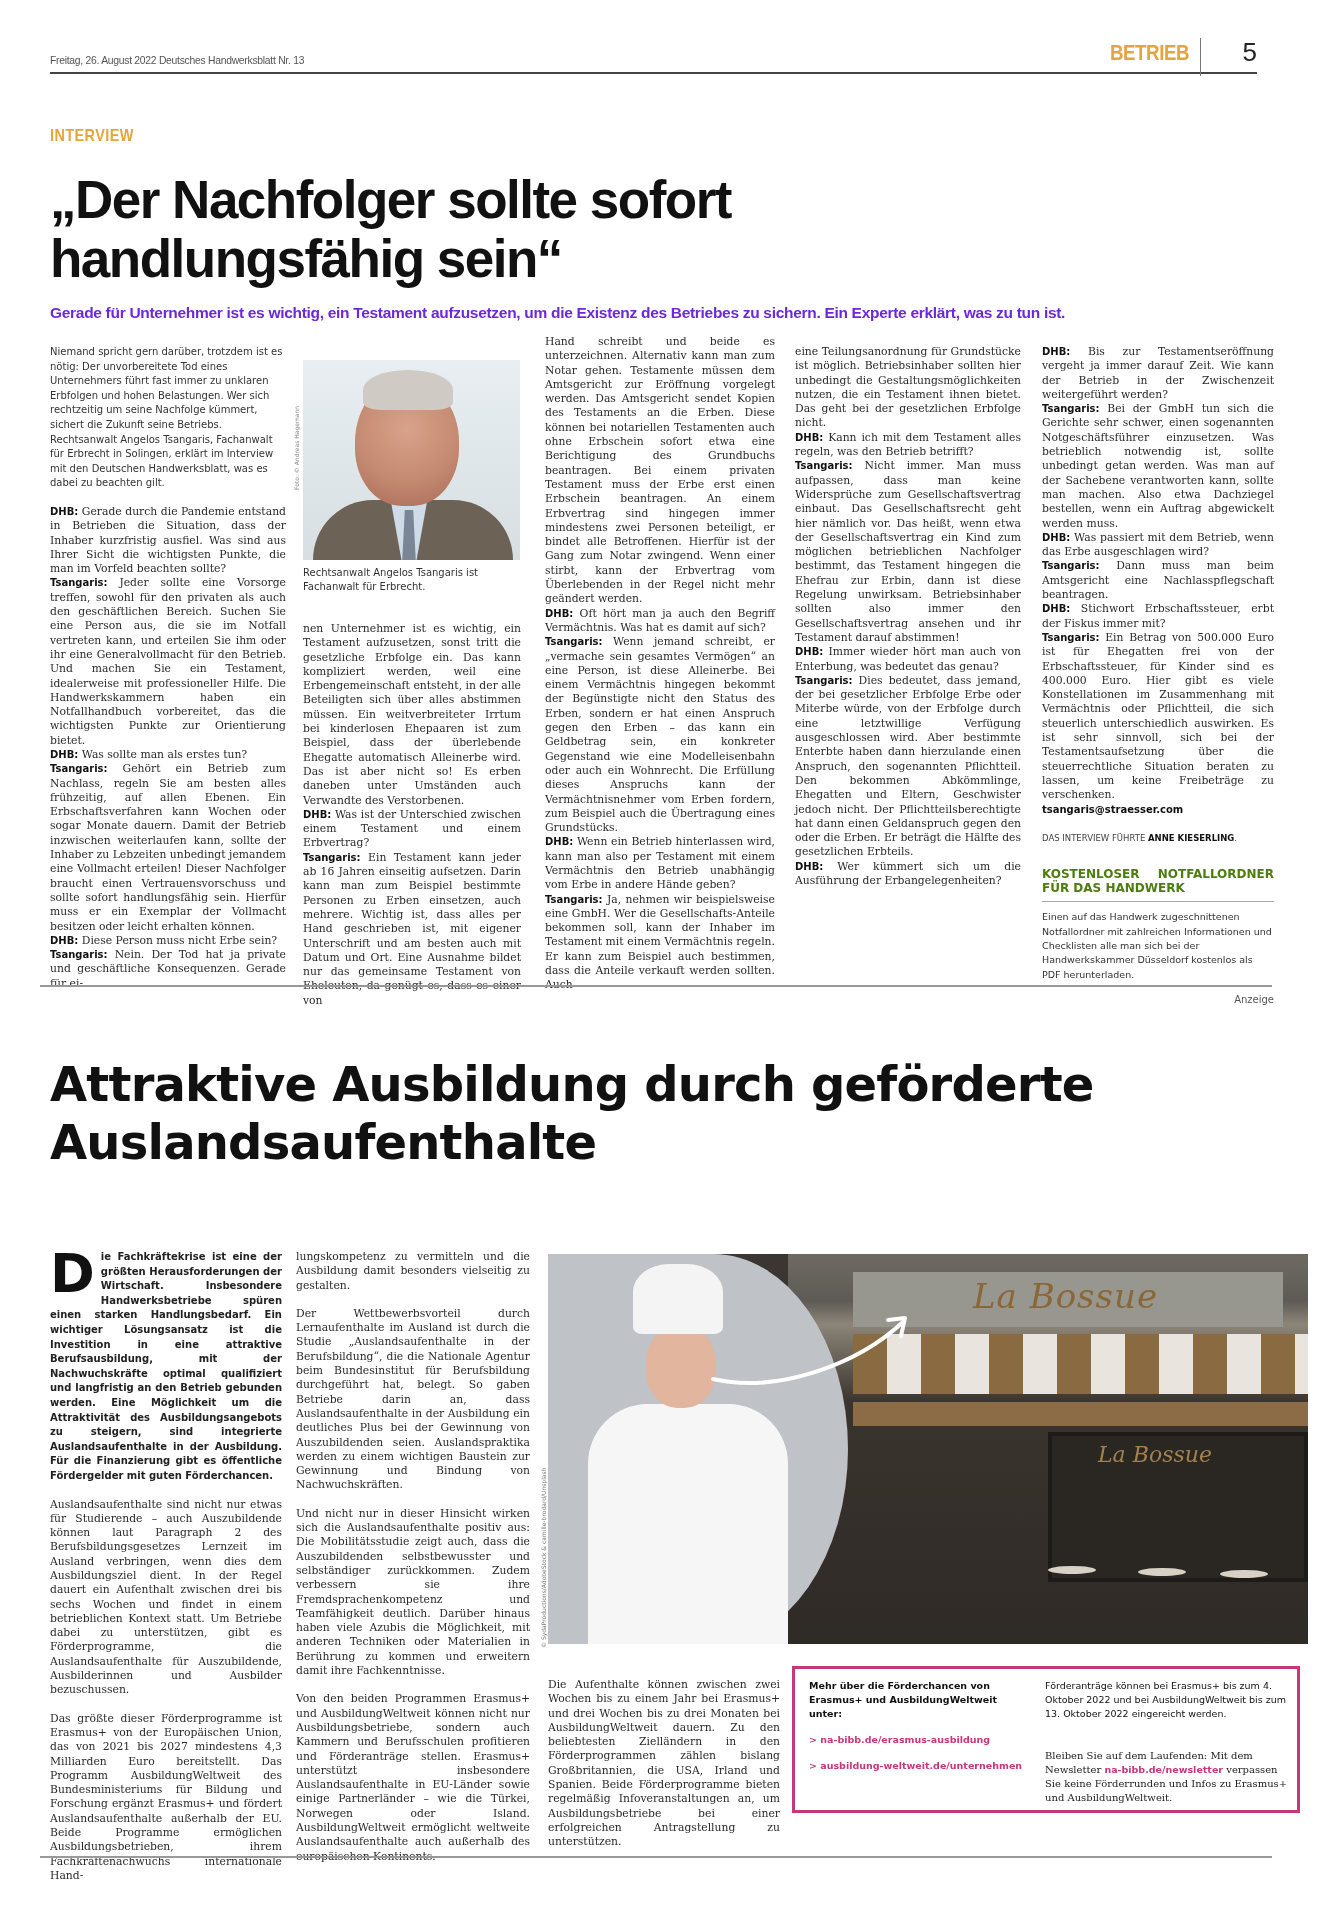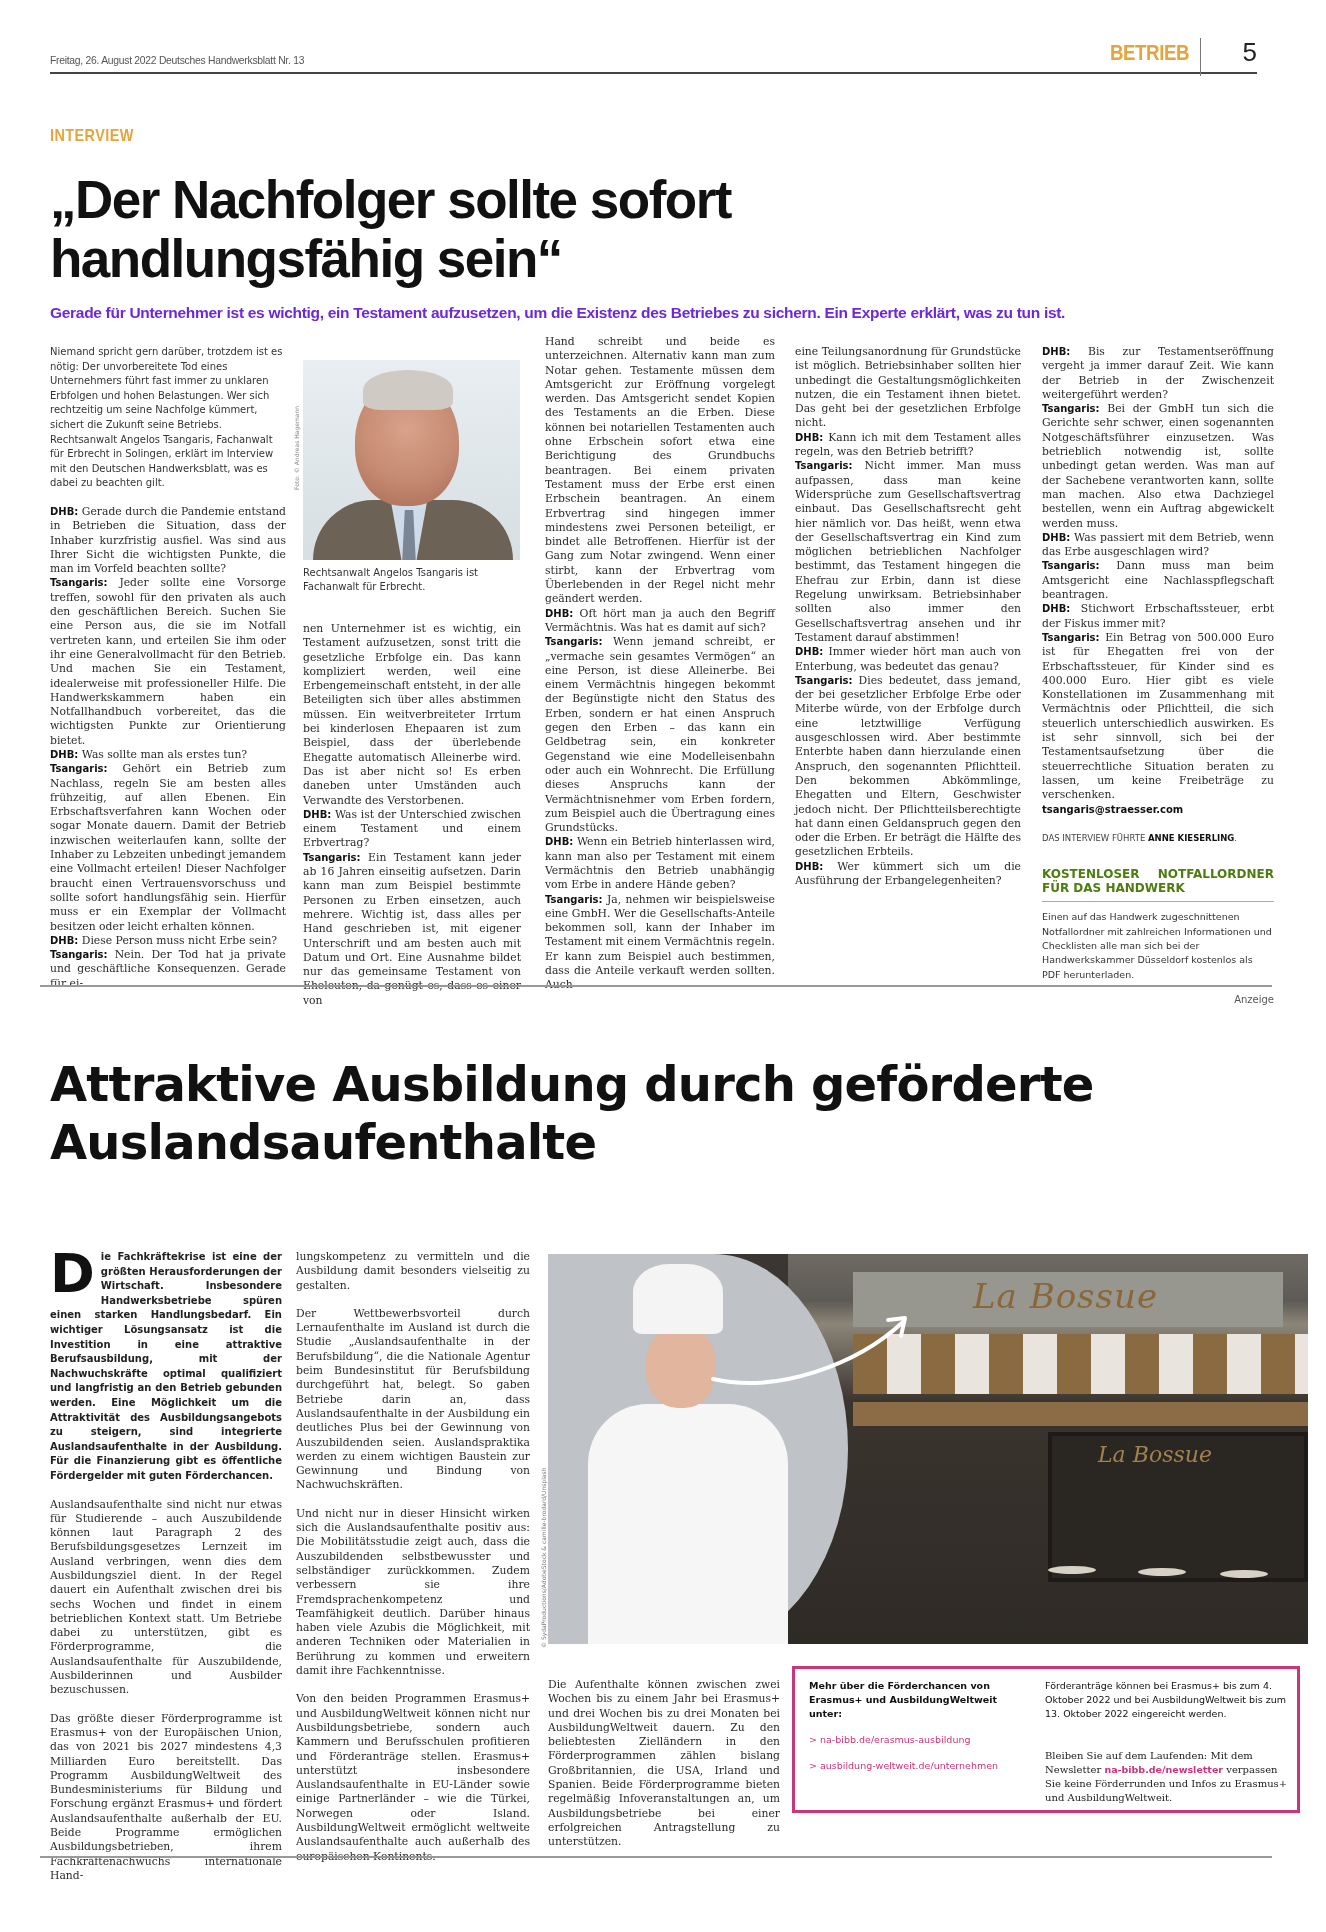--- a/index.html
+++ b/index.html
@@ -62,21 +62,21 @@
   .ad-photo .chef-hat { position: absolute; left: 55px; top: 0; width: 90px; height: 70px; background: #f4f4f4; border-radius: 40% 40% 10% 10%; }
   .ad-photo .chef-face { position: absolute; left: 68px; top: 62px; width: 70px; height: 82px; background: #e1b59e; border-radius: 45%; }
   .ad-photo .chef-hair { position: absolute; left: 52px; top: 70px; width: 100px; height: 70px; background: #4b3427; border-radius: 40%; z-index: -1; }
   .ad-photo .chef-coat { position: absolute; left: 10px; top: 140px; width: 200px; height: 240px; background: #f6f6f6; border-radius: 60px 60px 0 0; }
   .ad-photo .arrow { position: absolute; left: 160px; top: 50px; }
   .ad-credit { left: 540px; top: 1648px; font-family: "DejaVu Sans", sans-serif; font-size: 6px; color: #777; transform: rotate(-90deg); transform-origin: left top; white-space: nowrap; }
 
   .infobox { left: 792px; top: 1666px; width: 508px; height: 147px; border: 3.5px solid #c8367c; }
   .info-left { position: absolute; left: 14px; top: 10px; width: 222px; font-family: "DejaVu Sans", sans-serif; font-size: 9.5px; line-height: 14px; color: #111; }
   .info-left .t { font-weight: bold; }
-  .info-left .link { display: block; color: #c8367c; font-weight: normal; margin-top: 12px; text-decoration: none; }
+  .info-left .link { display: block; color: #c8367c; font-weight: bold; margin-top: 12px; text-decoration: none; }
   .info-right { position: absolute; left: 250px; top: 10px; width: 250px; font-size: 10px; line-height: 14px; color: #222; }
   .info-right .b { font-family: "DejaVu Sans", sans-serif; font-weight: normal; font-size: 9.5px; color: #111; }
   .info-right .p { margin-top: 28px; }
   .info-right .link { color: #c8367c; font-weight: bold; font-family: "DejaVu Sans", sans-serif; font-size: 9.5px; text-decoration: none; }
 </style>
 </head>
 <body>
 
 <div class="abs masthead">
   <span class="mast-left">Freitag, 26. August 2022  Deutsches Handwerksblatt  Nr. 13</span>

